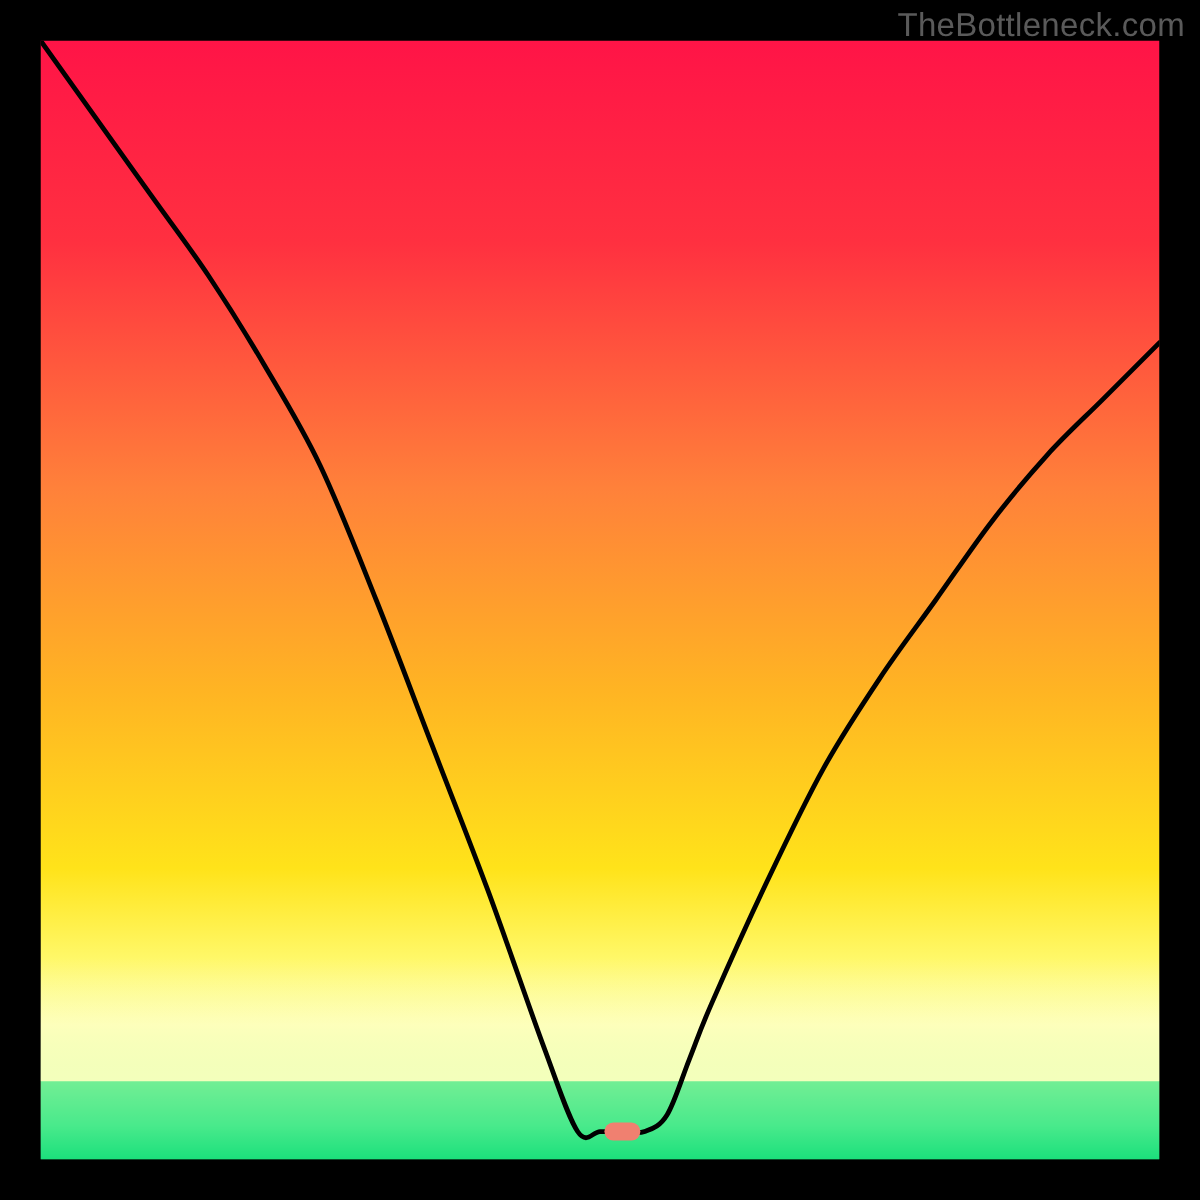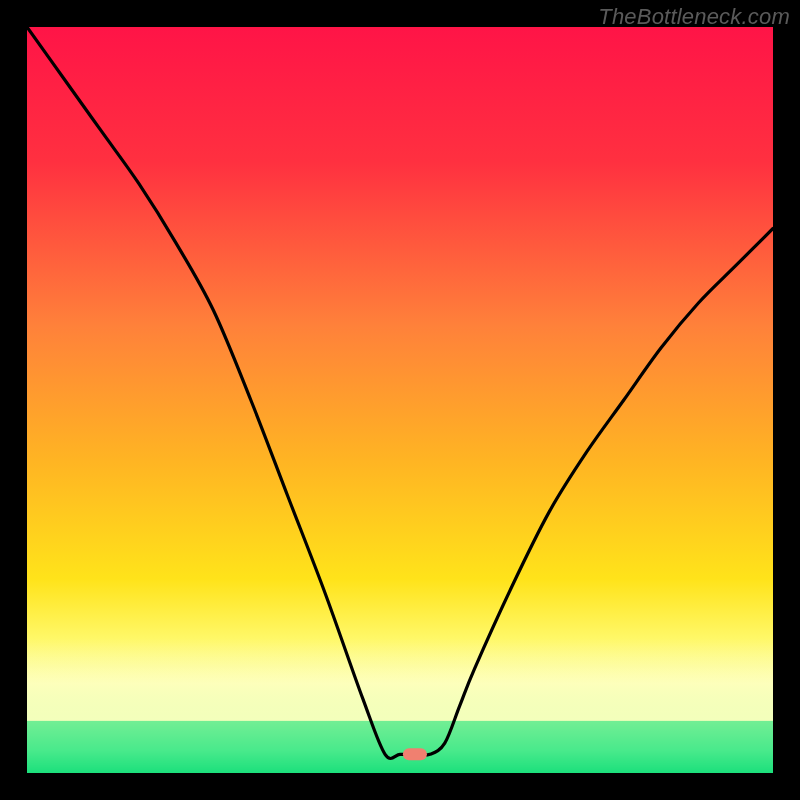--- a/index.html
+++ b/index.html
@@ -9,21 +9,20 @@
     height: 800px;
     background: #000;
     overflow: hidden;
     font-family: Arial, Helvetica, sans-serif;
   }
   .frame {
     position: relative;
     width: 800px;
     height: 800px;
     background: #000;
-    font-style: italic;
   }
   .watermark {
     position: absolute;
     top: 4px;
     right: 10px;
     color: #5a5a5a;
     font-size: 22px;
     font-weight: 500;
     letter-spacing: 0.2px;
     user-select: none;

